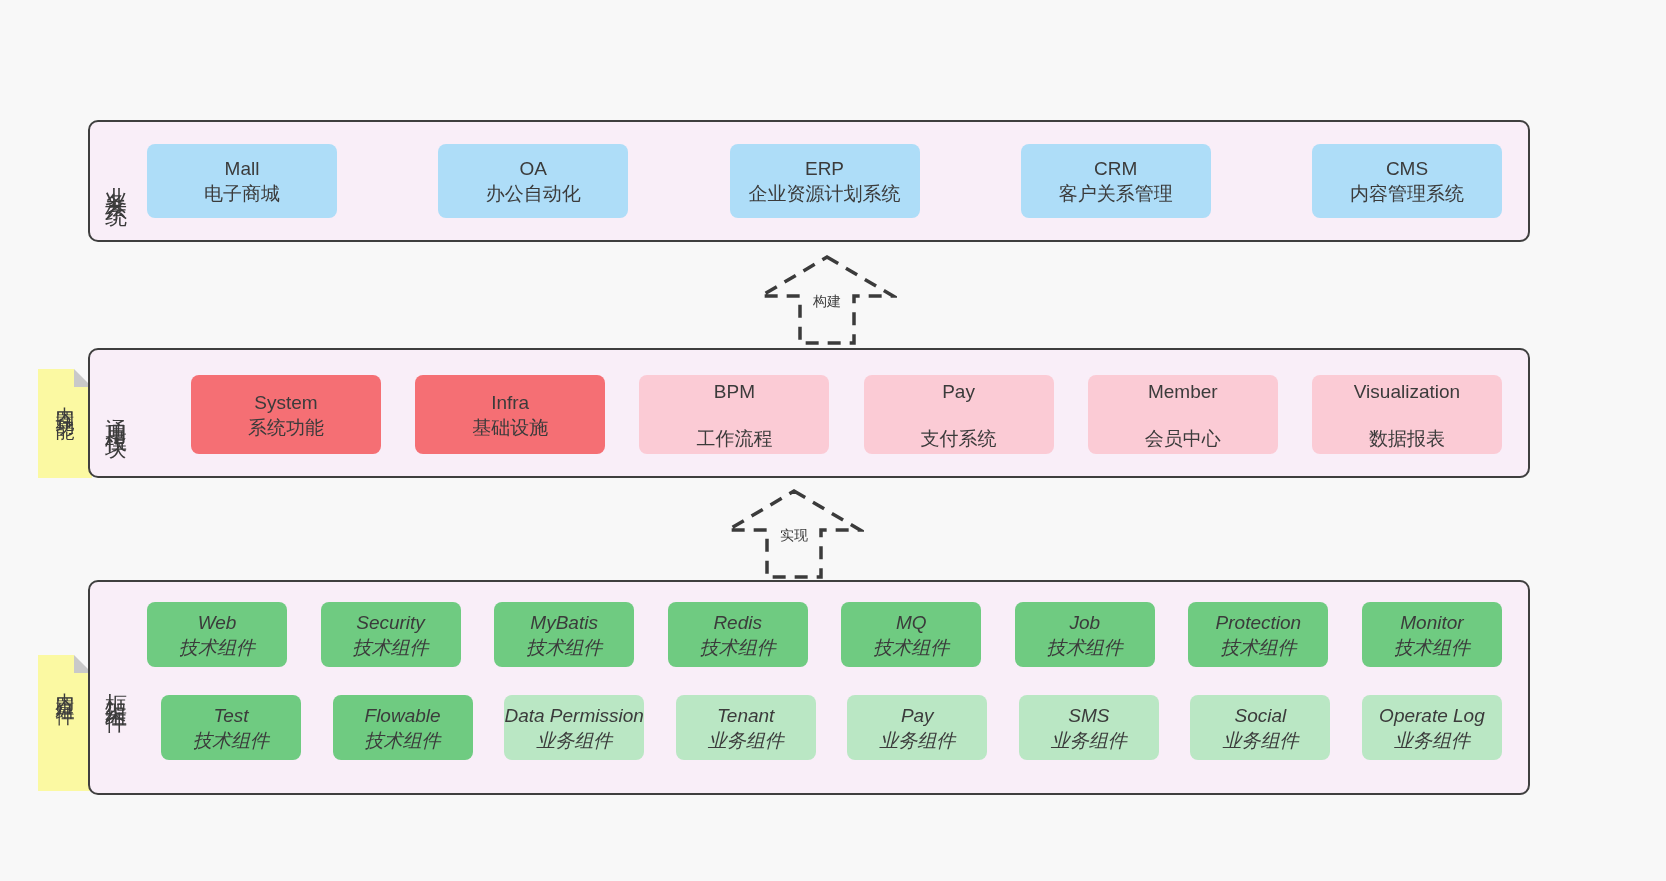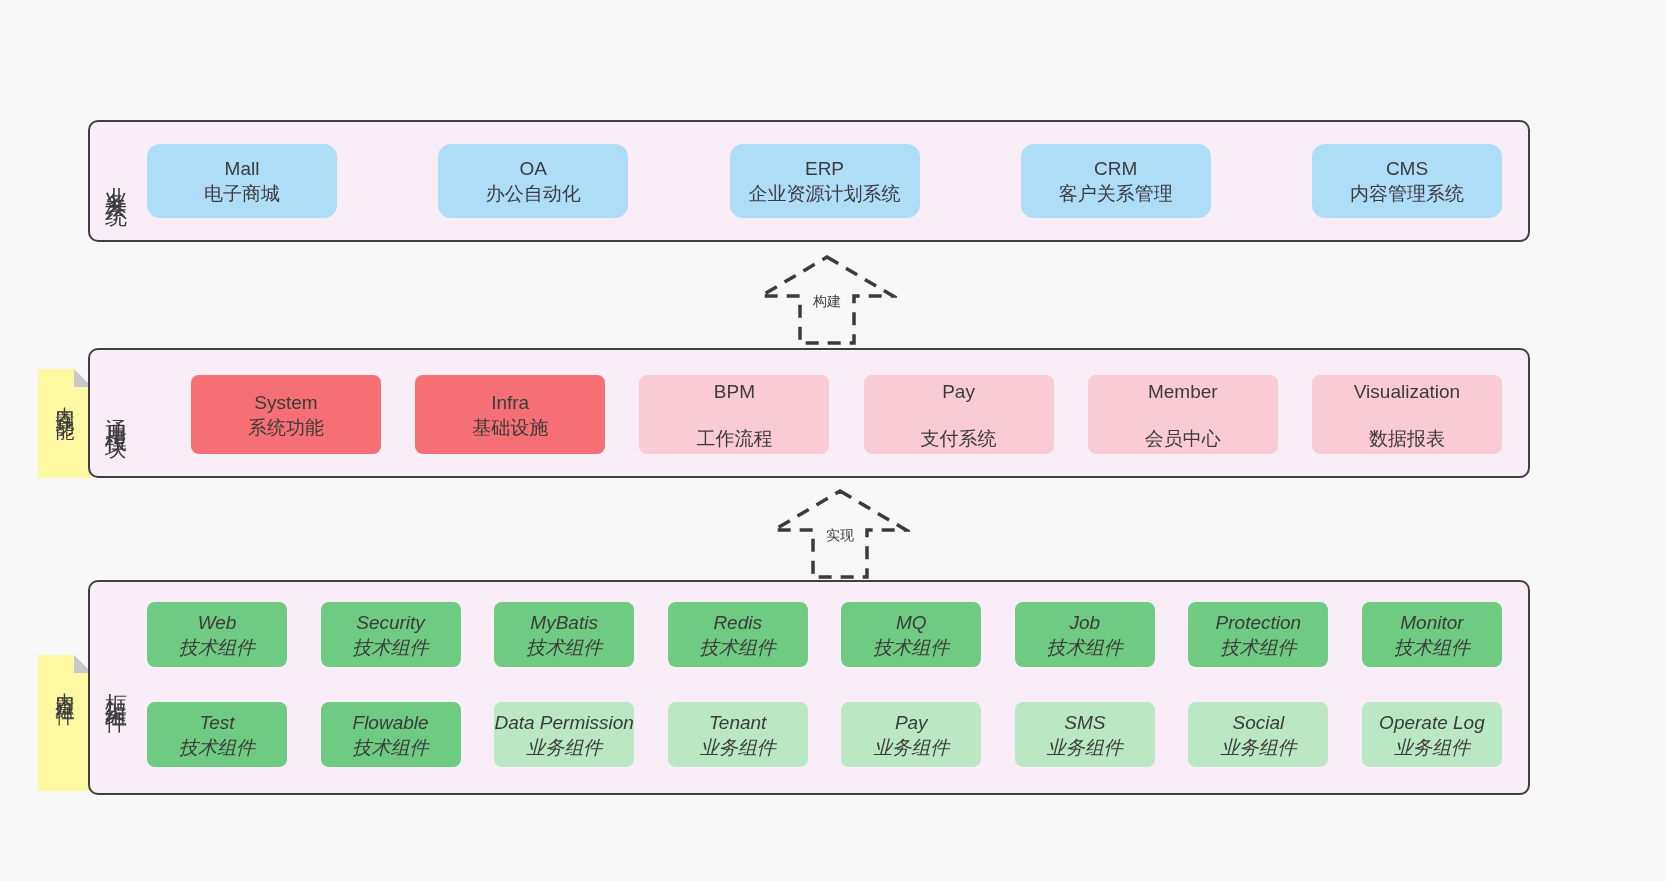--- a/index.html
+++ b/index.html
@@ -59,34 +59,34 @@
   .box-row {
     position: absolute;
     left: 57px;
     right: 26px;
     display: flex;
     justify-content: space-between;
   }
   #layer-business .box-row { top: 22px; }
   #layer-modules  .box-row { top: 25px; padding-left: 44px; }
   #layer-framework .box-row.row-1 { top: 20px; }
-  #layer-framework .box-row.row-2 { top: 120px; }
+  #layer-framework .box-row.row-2 { top: 113px; margin-left: 14px; }
 
   .box {
     border-radius: 8px;
     display: flex;
     flex-direction: column;
     justify-content: center;
     align-items: center;
     text-align: center;
     font-size: 19px;
     line-height: 25px;
     color: var(--text);
   }
-  #layer-business .box  { width: 190px; height: 74px; border-radius: 13px; }
+  #layer-business .box  { width: 190px; height: 74px; }
   #layer-modules .box   { width: 190px; height: 79px; }
   #layer-framework .box { width: 140px; height: 65px; font-style: italic; }
 
   .box-blue       { background: var(--blue); }
   .box-red        { background: var(--red); }
   .box-pink       { background: var(--pink); gap: 22px; }
   .box-green      { background: var(--green); }
   .box-lightgreen { background: var(--lightgreen); }
 
   
@@ -122,21 +122,21 @@
   }
 
   
   .up-arrow {
     position: absolute;
     width: 140px;
     height: 92px;
     color: var(--text);
   }
   #arrow-build     { left: 757px; top: 254px; }
-  #arrow-implement { left: 770px; top: 488px; }
+  #arrow-implement { left: 724px; top: 488px; }
   .up-arrow svg { display: block; width: 100%; height: 100%; }
   .arrow-label {
     position: absolute;
     left: 50%;
     top: 52%;
     transform: translate(-50%, -50%);
     background: var(--page-bg);
     padding: 1px 4px;
     font-size: 14px;
     color: var(--text);

